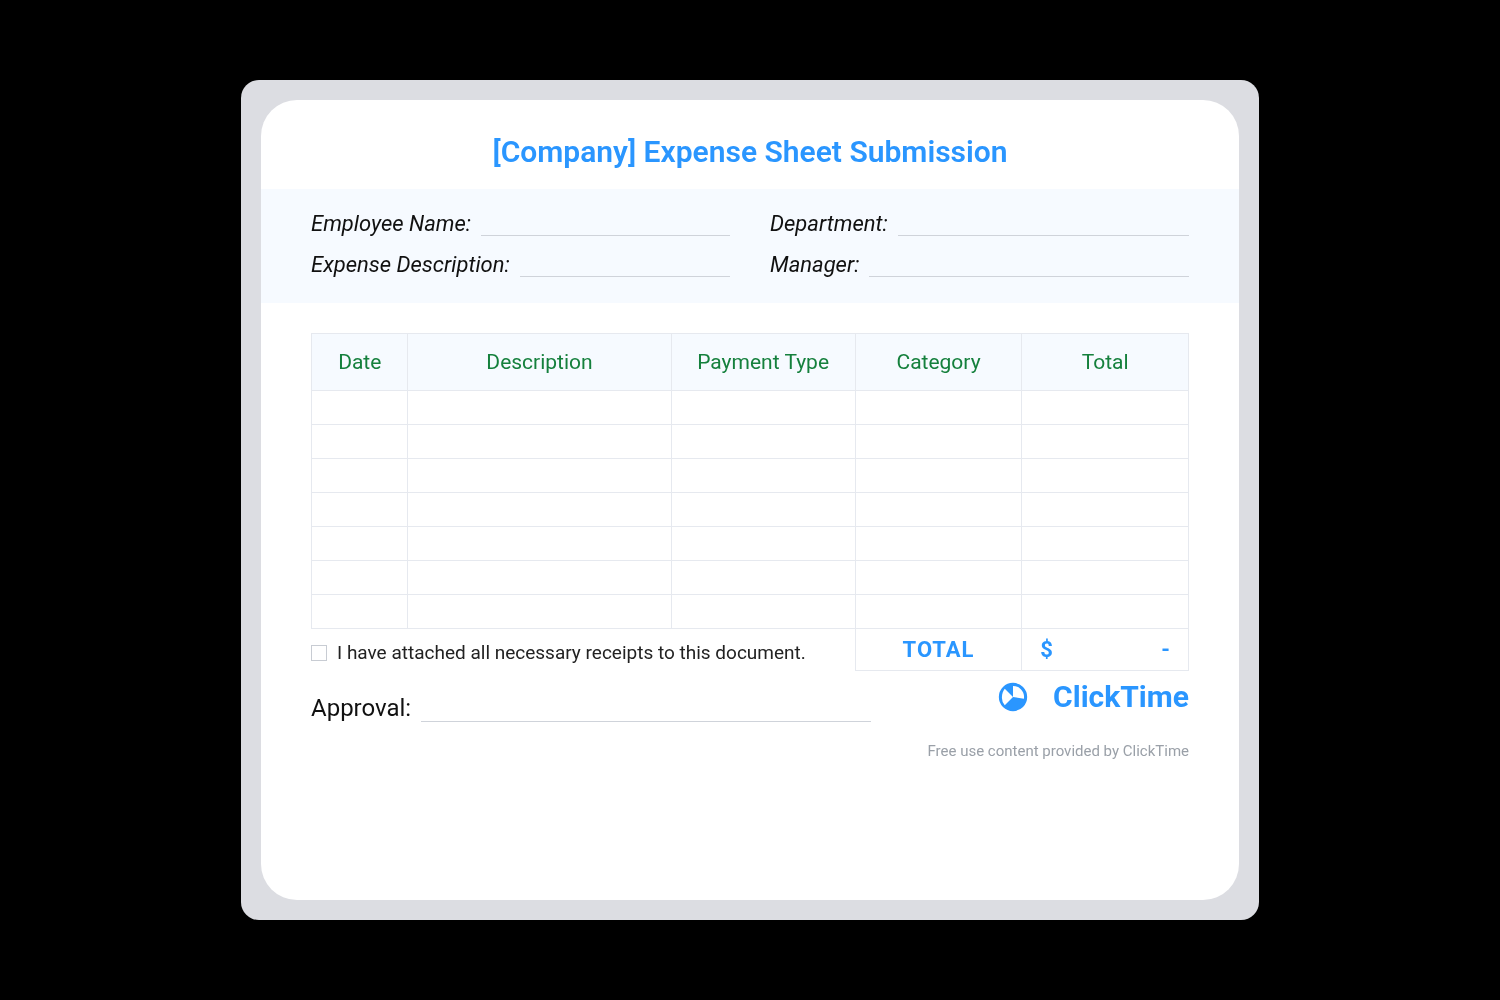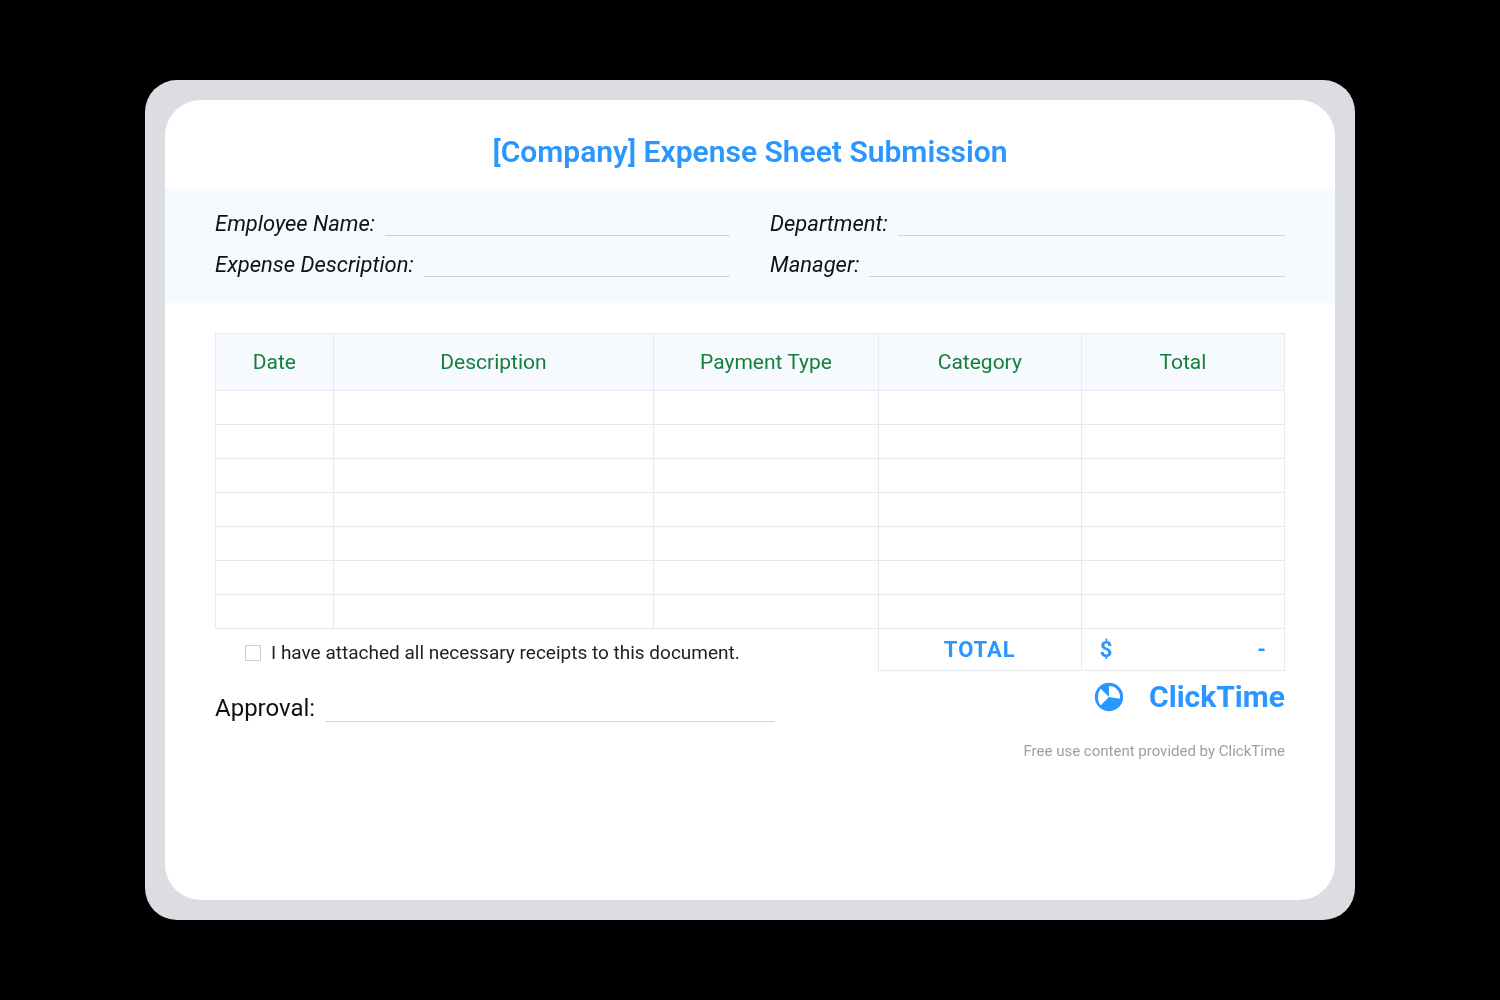--- a/index.html
+++ b/index.html
@@ -6,24 +6,24 @@
   body {
     background: #000;
     width: 1500px;
     height: 1000px;
     font-family: -apple-system, BlinkMacSystemFont, "Segoe UI", Roboto, Helvetica, Arial, sans-serif;
     display: flex;
     align-items: center;
     justify-content: center;
   }
   .device {
-    width: 1210px;
+    width: 1018px;
     height: 840px;
     background: #dcdde2;
-    border-radius: 32px;
+    border-radius: 18px;
     padding: 20px;
   }
   .screen {
     width: 100%;
     height: 100%;
     background: #fff;
     border-radius: 36px;
     overflow: hidden;
     display: flex;
     flex-direction: column;
@@ -114,21 +114,20 @@
     padding: 14px 50px 0 50px;
     display: flex;
     justify-content: space-between;
     align-items: flex-start;
   }
   .left-below { flex: 1; }
   .receipt-row {
     display: flex;
     align-items: center;
     gap: 10px;
-    margin-left: 30px;
     margin-bottom: 30px;
     margin-top: -44px;
   }
   .chk {
     width: 16px;
     height: 16px;
     border: 1px solid #c8ccd3;
     background: #fff;
   }
   .receipt-text {

